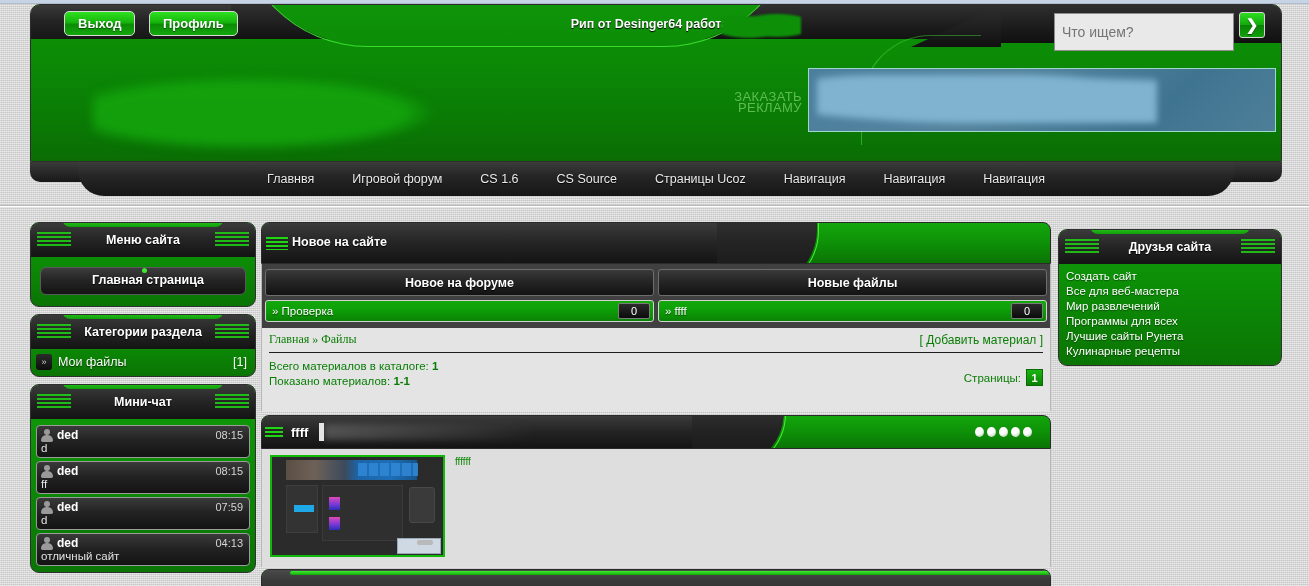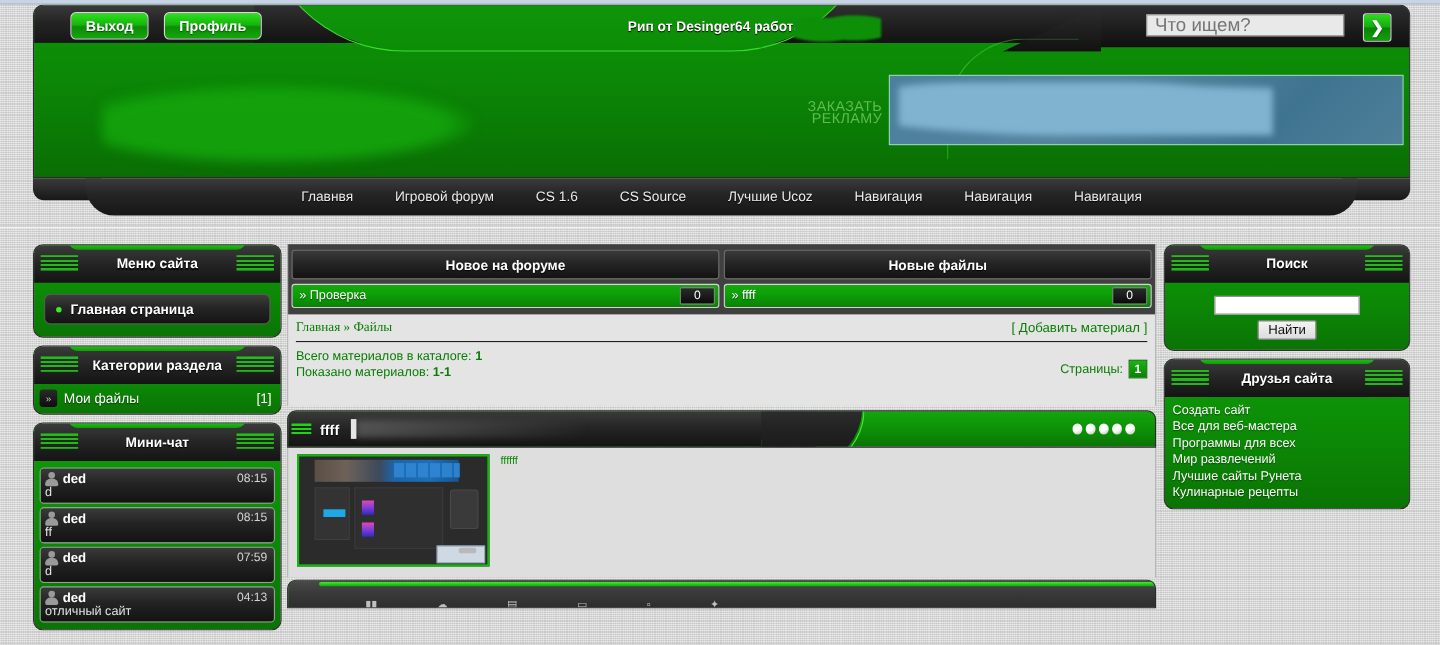--- a/index.html
+++ b/index.html
@@ -98,24 +98,24 @@
     text-align: center; font-size: 12.5px; font-weight: bold; color: #fff;
     text-shadow: 0 1px 1px #000;
   }
   .hdr-blob {
     position: absolute; left: 690px; top: 6px; width: 80px; height: 32px;
     background: radial-gradient(ellipse at 35% 50%, #0d8f08 0 46%, transparent 50%),
                 radial-gradient(ellipse at 70% 45%, #0d8f08 0 44%, transparent 48%);
     filter: blur(1.2px);
   }
   .search-box {
-    position: absolute; right: 59px; top: 8px;
-    width: 180px; height: 20px;
+    position: absolute; right: 47px; top: 8px;
+    width: 180px; height: 38px;
     background: #e9e9e9; border: 1px solid #8d8d8d;
-    color: #8a8a8a; font-size: 17px;
+    color: #8a8a8a; font-size: 14px;
     padding: 0 7px; outline: none;
     font-family: "Liberation Sans", sans-serif;
   }
   .search-go {
     position: absolute; right: 16px; top: 7px;
     width: 26px; height: 26px;
     background: linear-gradient(180deg,#2edc1f 0%,#13ac0c 48%,#0a8205 52%,#11a00b 100%);
     border: 1px solid #d5d5d5; border-radius: 3px;
     color: #fff; font-size: 15px; font-weight: bold;
     display: flex; align-items: center; justify-content: center;
@@ -213,20 +213,21 @@
 
   .menu-item {
     margin: 4px 3px 5px 3px;
     height: 28px;
     background: linear-gradient(180deg,#3d3d3d 0%,#252525 45%,#141414 100%);
     border: 1px solid #5a5a5a; border-radius: 6px;
     display: flex; align-items: center;
     color: #fff; font-size: 12.5px; font-weight: bold;
     padding-left: 10px; cursor: pointer;
     text-shadow: 0 1px 1px #000;
+    flex-direction: column;
   }
   .menu-dot {
     width: 5px; height: 5px; border-radius: 50%;
     background: #3ee92e; margin-right: 8px; flex: none;
   }
   .cat-row {
     display: flex; align-items: center;
     padding: 5px 8px 6px 5px; cursor: pointer;
   }
   .cat-chip {
@@ -540,21 +541,21 @@
   </div>
 
   <div class="nav-wrap">
     <div class="nav-side l"></div>
     <div class="nav-side r"></div>
     <div class="nav-bar" id="nav-bar">
         <div class="nav-item">Главнвя</div>
         <div class="nav-item">Игровой форум</div>
         <div class="nav-item">CS 1.6</div>
         <div class="nav-item">CS Source</div>
-        <div class="nav-item">Лучшие Ucoz</div>
+        <div class="nav-item">Страницы Ucoz</div>
         <div class="nav-item">Навигация</div>
         <div class="nav-item">Навигация</div>
         <div class="nav-item">Навигация</div>
       </div>
   </div>
 </div>
 
 <div class="left-col">
 
   <div class="panel">
@@ -631,20 +632,27 @@
             <span class="chat-time">04:13</span>
           </div>
           <div class="chat-text">отличный сайт</div>
         </div>
       </div>
   </div>
 </div>
 
 <div class="center-col">
 
+  <div class="news-head">
+    <div class="news-head-black"></div>
+    <div class="news-head-curve"></div>
+    <div class="news-head-curve-edge"></div>
+    <div class="news-hatch"></div>
+    <div class="news-head-title">Новое на сайте</div>
+  </div>
 
   <div class="tabs-area" id="tabs-area">
       <div class="tab-col">
         <div class="tab-head">Новое на форуме</div>
         <div class="tab-row">
           <span class="tab-row-label">» Проверка</span>
           <span class="tab-row-count">0</span>
         </div>
       </div>
       <div class="tab-col">
@@ -725,44 +733,32 @@
       <span class="footer-ic">▤</span>
       <span class="footer-ic">▭</span>
       <span class="footer-ic">▫</span>
       <span class="footer-ic">✦</span>
     </div>
   </div>
 </div>
 
 <div class="right-col">
 
-  <div class="panel">
-    <div class="panel-head">
-      <div class="panel-head-glow"></div>
-      <div class="hatch l"></div>
-      <div class="hatch r"></div>
-      <div class="panel-head-title">Поиск</div>
-    </div>
-    <div class="srch-body">
-      <input class="srch-input" style="">
-      <div><span class="srch-btn">Найти</span></div>
-    </div>
-  </div>
 
   <div class="sp"></div>
 
   <div class="panel">
     <div class="panel-head">
       <div class="panel-head-glow"></div>
       <div class="hatch l"></div>
       <div class="hatch r"></div>
       <div class="panel-head-title">Друзья сайта</div>
     </div>
     <div class="friends-body" id="friend-links">
         <span class="friend-link">Создать сайт</span>
         <span class="friend-link">Все для веб-мастера</span>
+        <span class="friend-link">Мир развлечений</span>
         <span class="friend-link">Программы для всех</span>
-        <span class="friend-link">Мир развлечений</span>
         <span class="friend-link">Лучшие сайты Рунета</span>
         <span class="friend-link">Кулинарные рецепты</span>
       </div>
   </div>
 </div>
 
 </body></html>

